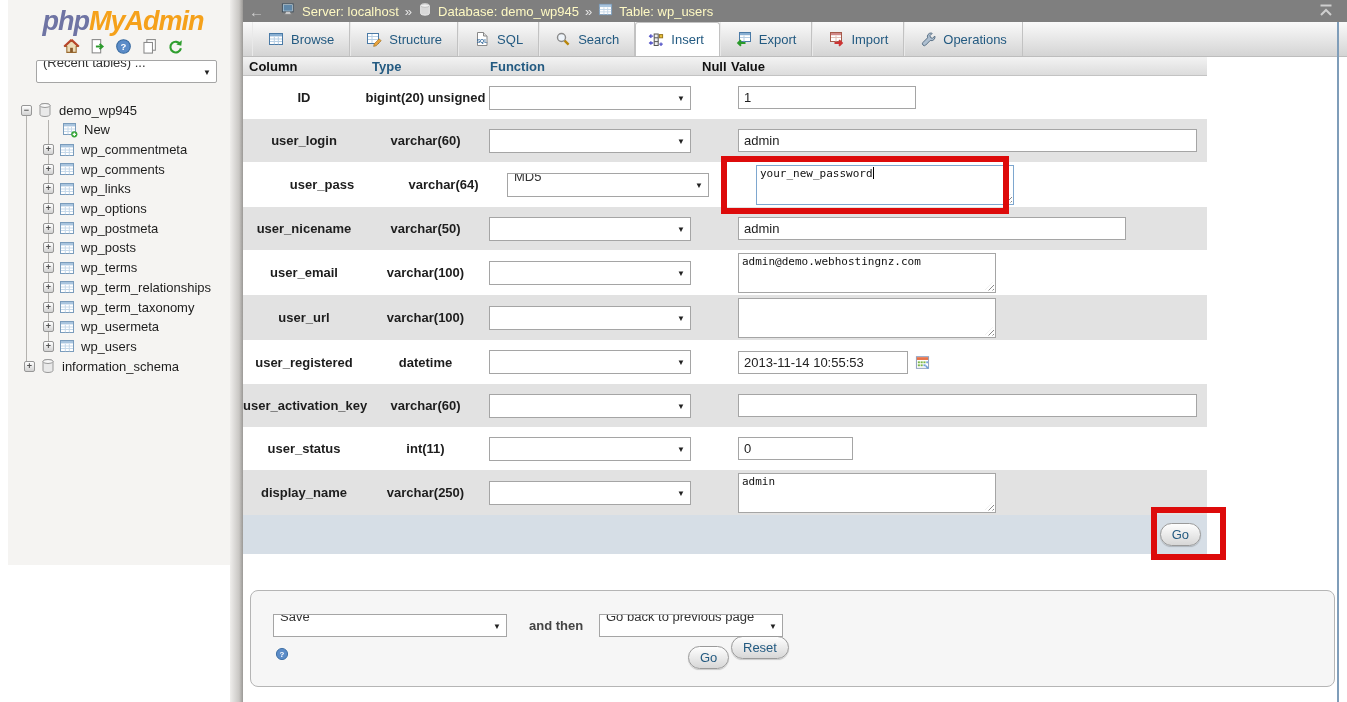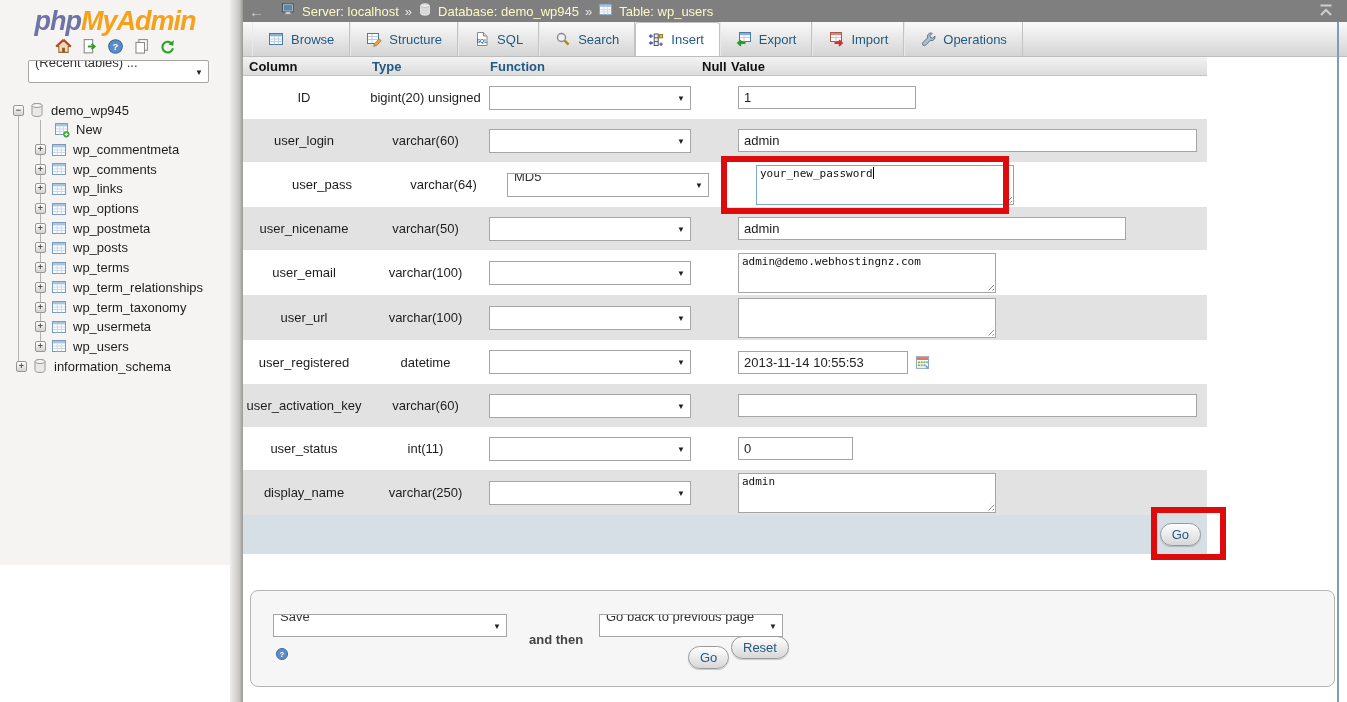--- a/index.html
+++ b/index.html
@@ -1,21 +1,21 @@
 <!DOCTYPE html>
 <html><head>
 <meta charset="utf-8">
 <style>
   html,body{margin:0;padding:0;background:#fff;}
   *{box-sizing:border-box;}
   #stage{position:relative;width:1347px;height:702px;overflow:hidden;
          font-family:"Liberation Sans","DejaVu Sans",sans-serif;font-size:13px;color:#222;background:#fff;}
 
   
-  #sidebar{position:absolute;left:0;top:0;width:230px;height:565px;background:#f5f4f2;}
+  #sidebar{position:absolute;left:8px;top:0;width:230px;height:565px;background:#f5f4f2;}
   #splitter{position:absolute;left:230px;top:0;width:13px;height:702px;
             background:linear-gradient(to right,#efeeec,#c9c7c4 70%,#9b9996);}
   .logo{position:absolute;left:0;top:6px;width:230px;text-align:center;
         font-size:27px;font-weight:bold;font-style:italic;letter-spacing:-1px;}
   .logo .php{color:#6f74a4;} .logo .mya{color:#f5a11b;}
   .side-icons{position:absolute;left:0;top:38px;width:230px;display:flex;justify-content:center;gap:9px;}
   .side-icons span{display:inline-flex;width:17px;height:17px;cursor:pointer;}
   .selectbox{position:relative;display:flex;align-items:flex-end;height:23px;background:#fff;
              border:1px solid #a5a5a5;padding:0 18px 12px 6px;color:#333;white-space:nowrap;overflow:hidden;}
   .selectbox .caret{position:absolute;right:5px;top:50%;transform:translateY(-50%);font-size:8px;color:#222;}
@@ -54,21 +54,21 @@
   
   .grid{width:964px;}
   .ghead,.grow{display:grid;grid-template-columns:122px 121px 212px 29px 480px;align-items:center;}
   .ghead{height:19px;background:linear-gradient(#f3f3f3,#dcdcdc);border-bottom:1px solid #c3c3c3;
          font-weight:bold;}
   .ghead .hl{padding-left:4px;color:#111;}
   .ghead .hl.first{padding-left:6px;}
   .ghead .hl.link{color:#235a81;}
   .grow{min-height:43px;}
   .grow.stripe{background:#e2e2e2;}
-  .c-col,.c-type{text-align:center;color:#1d1d1d;}
+  .c-col,.c-type{text-align:center;color:#1d1d1d;font-weight:bold;}
   .c-func{padding-left:3px;}
   .c-func .selectbox{width:202px;height:24px;}
   .c-val{padding-left:11px;display:flex;align-items:center;gap:7px;}
   .in{height:23px;border:1px solid #a5a5a5;padding:0 5px;font-family:inherit;font-size:13px;color:#222;background:#fff;}
   .w178{width:178px;} .w459{width:459px;} .w388{width:388px;} .w170{width:170px;} .w115{width:115px;}
   .ta{width:258px;height:40px;border:1px solid #a5a5a5;background:#fff;position:relative;
       font-family:"DejaVu Sans Mono","Liberation Mono",monospace;font-size:11px;padding:1px 3px;
       color:#111;overflow:hidden;}
   .ta::after{content:'';position:absolute;right:1px;bottom:1px;width:9px;height:9px;
       background:repeating-linear-gradient(135deg,transparent 0 2px,#8a8a8a 2px 3px);
@@ -78,21 +78,21 @@
 
   .bluebar{width:964px;height:39px;background:#d6dee6;display:flex;align-items:center;
            justify-content:flex-end;padding-right:6px;}
   .pill{display:inline-flex;align-items:center;justify-content:center;height:23px;padding:0 11px;
         border:1px solid #9a9a9a;border-radius:12px;background:linear-gradient(#fefefe,#d7d7d7);
         color:#235a81;font-size:13px;cursor:pointer;box-shadow:0 1px 1px rgba(0,0,0,.18);}
 
   #footer-fs{position:relative;margin:36px 0 0 7px;width:1085px;height:97px;background:#f6f6f6;
              border:1px solid #b5b5b5;border-radius:8px;}
   #save-sel{position:absolute;left:22px;top:23px;width:234px;}
-  #andthen{position:absolute;left:278px;top:27px;font-weight:bold;color:#444;margin-top:14px;}
+  #andthen{position:absolute;left:278px;top:27px;font-weight:bold;color:#444;}
   #after-sel{position:absolute;left:348px;top:23px;width:184px;}
   #fs-help{position:absolute;left:24px;top:56px;cursor:pointer;display:inline-flex;}
   #fs-go{position:absolute;left:437px;top:55px;}
   #fs-reset{position:absolute;left:480px;top:45px;}
 
   #edge-line{position:absolute;left:1337px;top:22px;width:2px;height:680px;background:#7f9db9;}
   .redbox{position:absolute;border:6px solid #dd0b0b;z-index:50;pointer-events:none;}
   #redbox-pass{left:721px;top:156px;width:288px;height:58px;}
   #redbox-go{left:1151px;top:507px;width:75px;height:53px;}
 </style>

